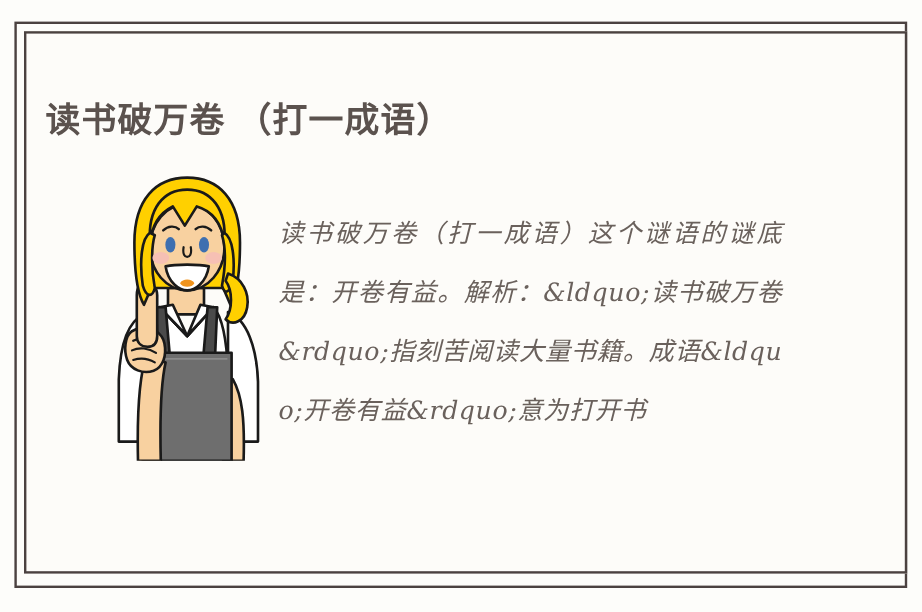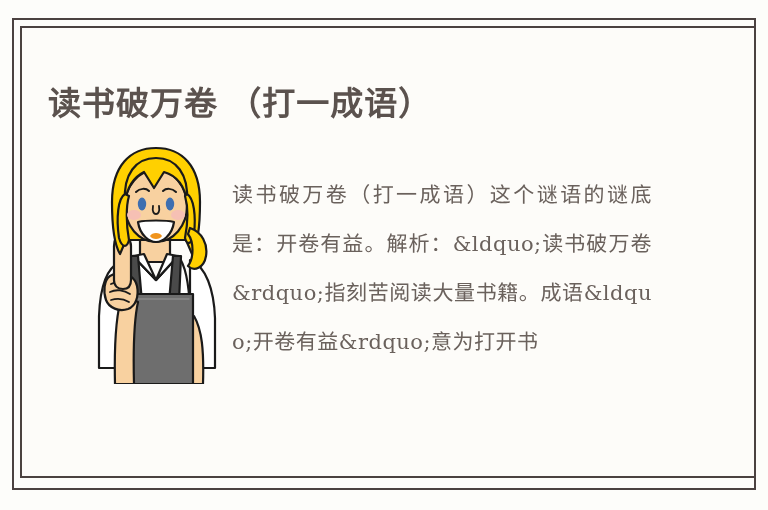--- a/index.html
+++ b/index.html
@@ -41,24 +41,24 @@
     position: absolute;
     left: 20px;
     top: 26px;
     width: 736px;
     height: 452px;
     box-sizing: border-box;
   }
 
   #article-title {
     position: absolute;
-    left: 28px;
+    left: 18px;
     top: 36px;
     width: 660px;
-    font-size: 33px;
+    font-size: 29px;
     line-height: 40px;
     color: #5b524e;
     letter-spacing: 1px;
     white-space: nowrap;
   }
 
   
   #illustration {
     position: absolute;
     left: 66px;
@@ -79,20 +79,21 @@
     top: 145px;
     width: 420px;
     font-family: "DejaVu Serif", "Liberation Serif", serif;
     font-size: 21px;
     line-height: 49px;
     color: #6a615c;
     text-align: justify;
     text-justify: inter-character;
     letter-spacing: 0.5px;
     word-break: break-all;
+    font-style: italic;
   }
 </style>
 </head>
 <body>
 
 <div id="page-frame-outer"></div>
 <div id="page-frame-inner"></div>
 
 <div id="content-area">
 

